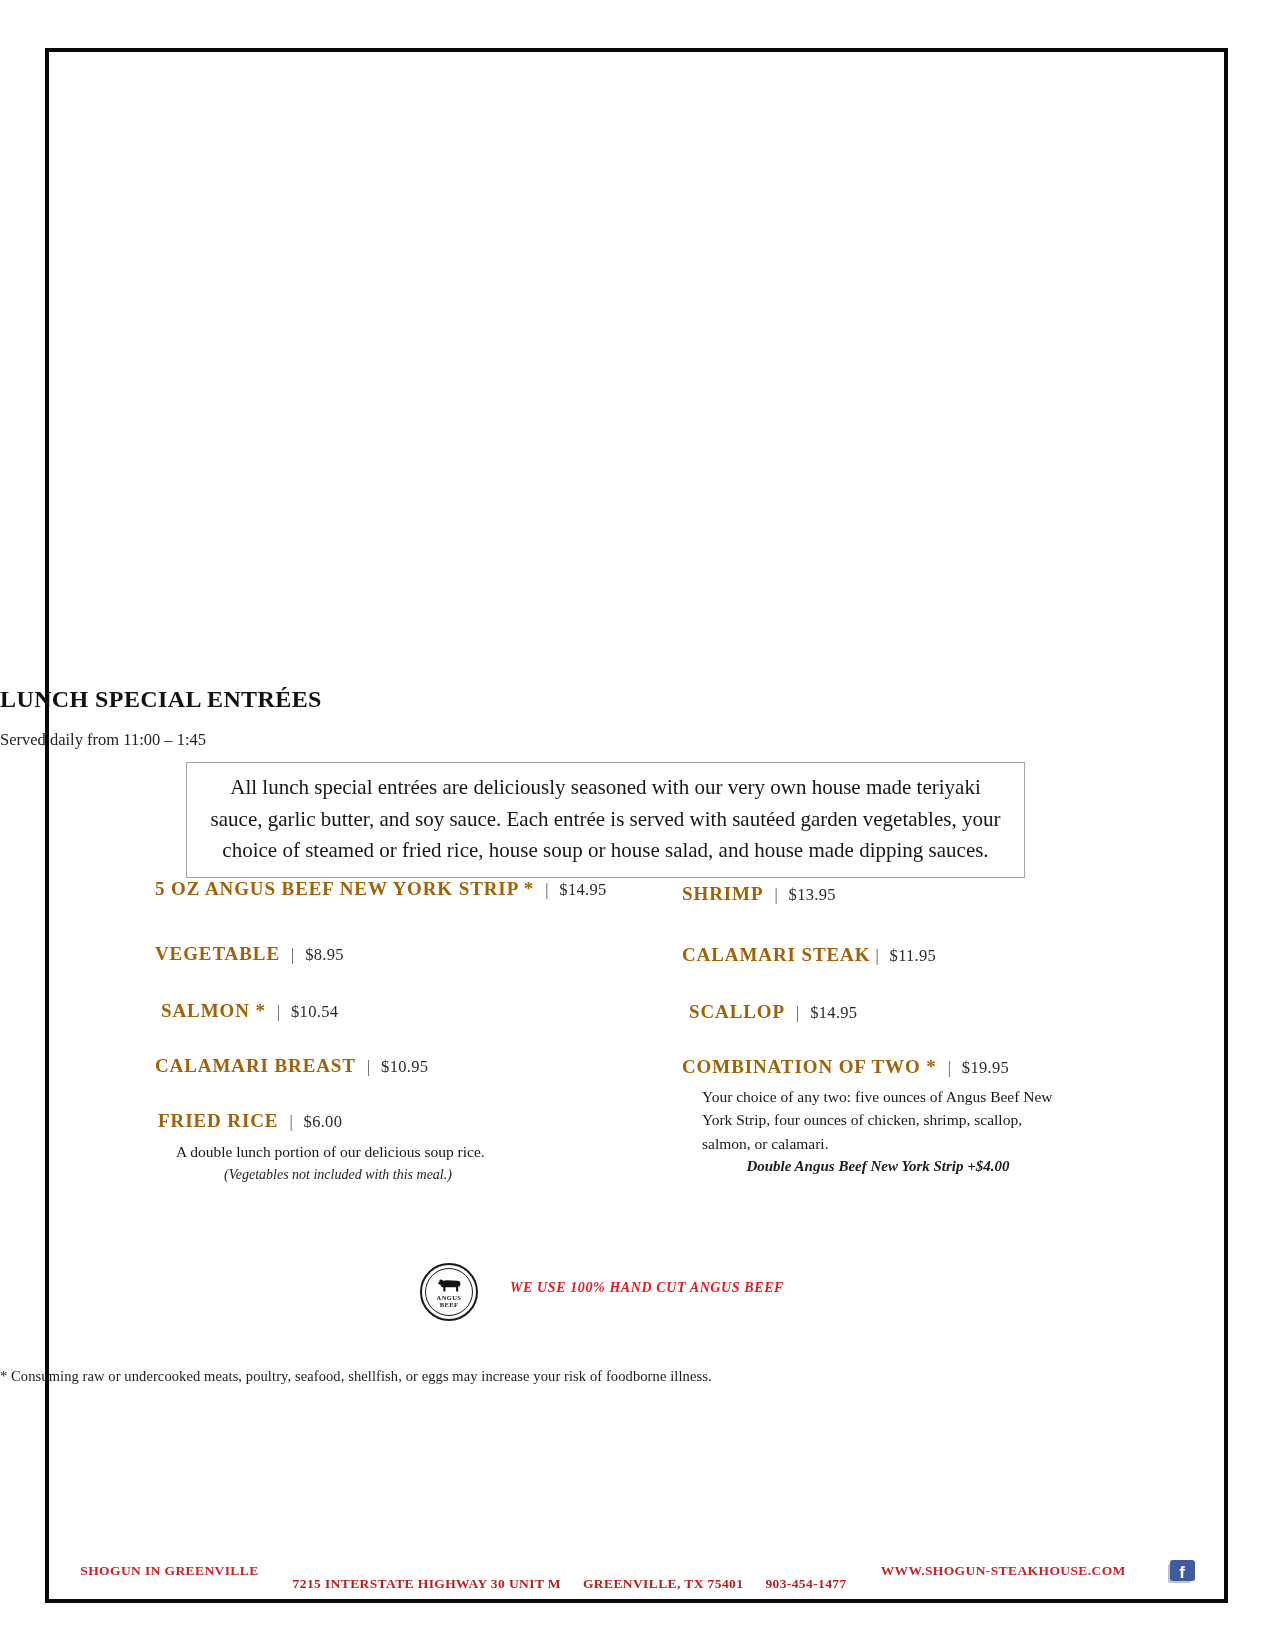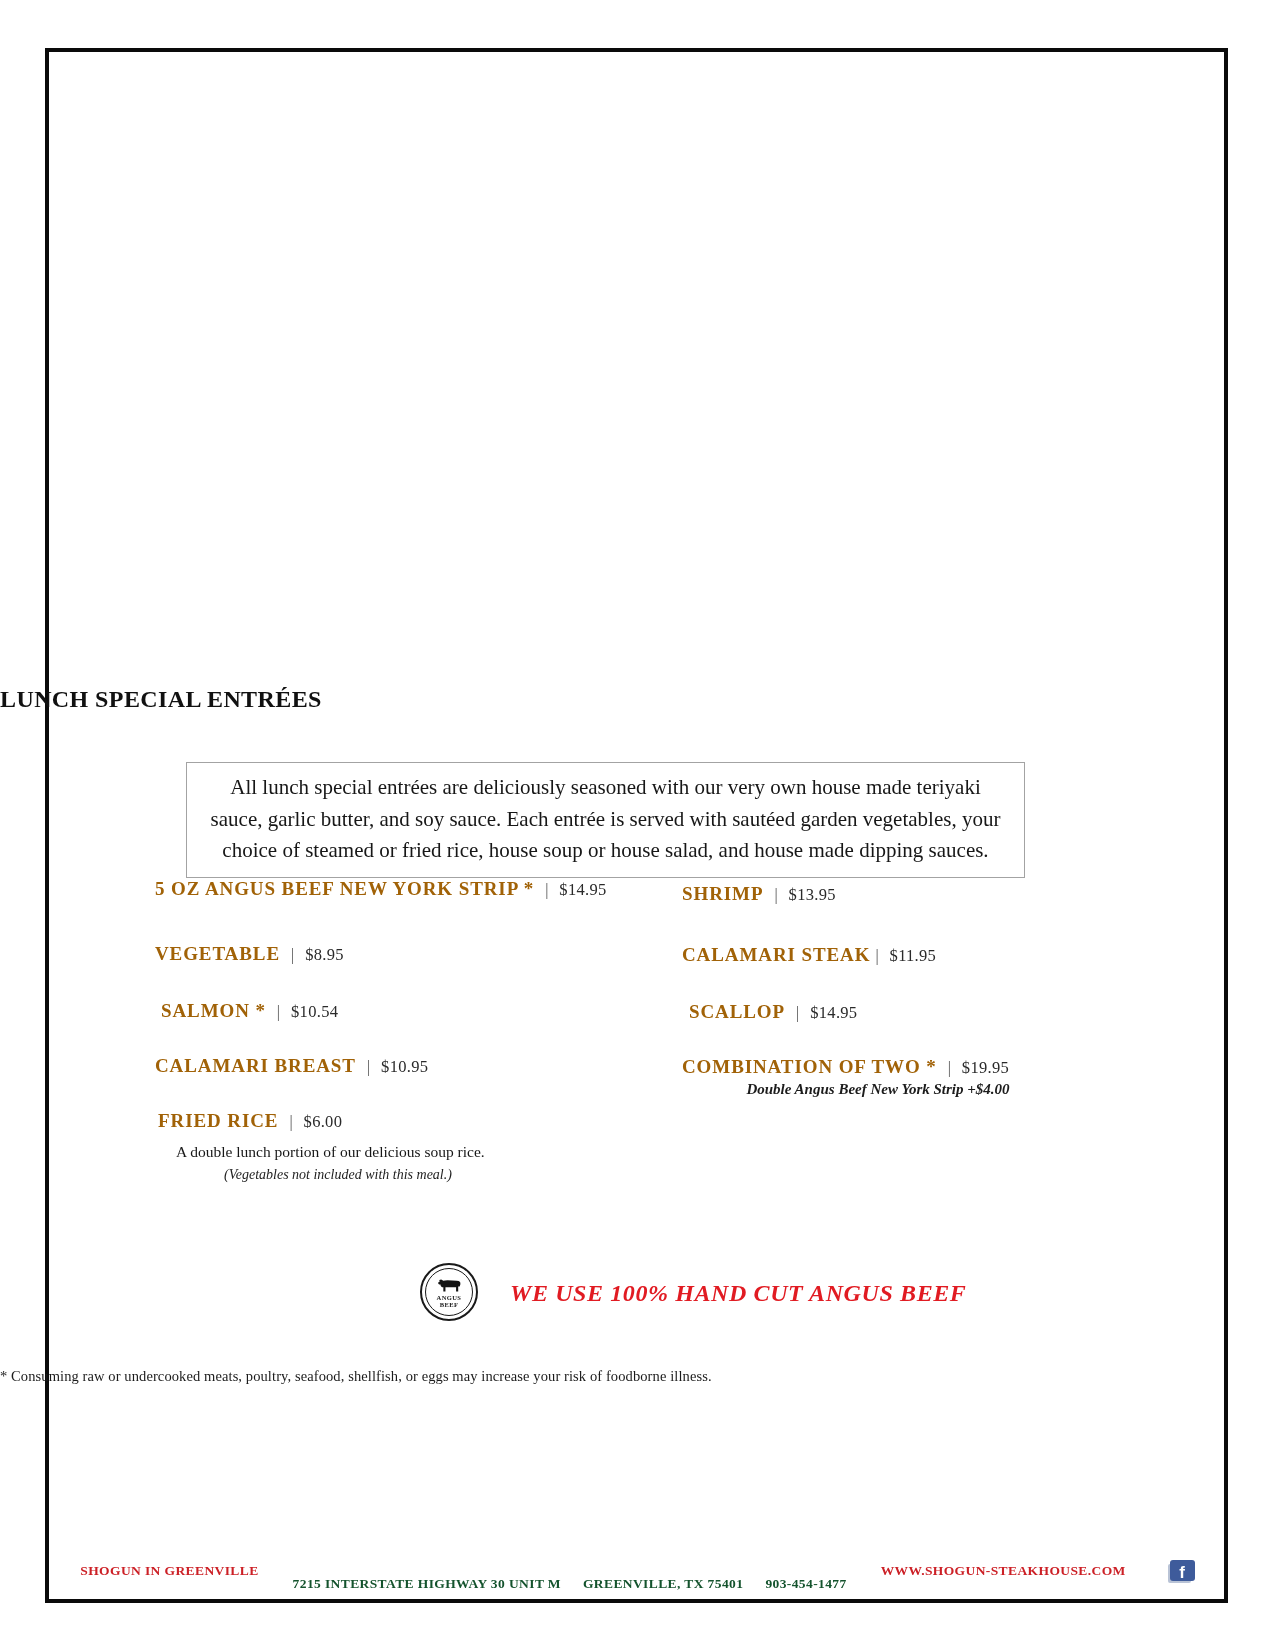--- a/index.html
+++ b/index.html
@@ -74,37 +74,37 @@
     display:flex;flex-direction:column;align-items:center;justify-content:center;
     padding-top:2px;
   }
   .angus-inner svg{display:block;width:30px;height:17px;}
   .angus-text{
     font-size:6.5px;font-weight:700;letter-spacing:0.4px;line-height:1.05;
     text-align:center;color:#1a1a1a;
   }
   .banner{
     left:510px;top:1280px;
-    font-size:24px;font-weight:700;font-style:italic;
+    font-size:14px;font-weight:700;font-style:italic;
     letter-spacing:0.6px;
     color:var(--banner-red);
   }
   .disclaimer{
     top:1368px;
     font-size:14.5px;color:#1b1b1b;letter-spacing:0.1px;
   }
   .footer{
     left:0;right:0;top:1549px;
     display:flex;justify-content:center;align-items:center;
     gap:0;
     font-size:13.5px;font-weight:700;letter-spacing:0.4px;
     white-space:nowrap;
   }
   .footer .red{color:var(--red);}
-  .footer .blk{color:#14532d;margin-top:27px;}
+  .footer .blk{color:#b91c1c;margin-top:27px;}
   .fgap-lg{margin-left:34px;}
   .fgap-md{margin-left:22px;}
   .fb{
     margin-left:44px;
     width:25px;height:21px;border-radius:3px;
     background:#3e5b9b;
     display:flex;align-items:flex-end;justify-content:center;
     box-shadow:-3px 3px 0 -1px #b9c3d6;
   }
   .fb span{
@@ -112,20 +112,21 @@
     font-weight:700;font-size:17px;color:#ffffff;line-height:0.95;
   }
 </style>
 </head>
 <body>
 
 <div class="page">
   <div class="frame"></div>
 
   <div class="abs centered title">LUNCH SPECIAL ENTRÉES</div>
+  <div class="abs centered subtitle">Served daily from  11:00 – 1:45</div>
 
   <div class="abs desc-box">
     <span>All lunch special entrées are deliciously seasoned with our very own house made teriyaki sauce, garlic butter, and soy sauce. Each entrée is served with sautéed garden vegetables, your choice of steamed or fried rice, house soup or house salad, and house made dipping sauces.</span>
   </div>
 
   <div class="abs menu-item" style="left:155px;top:878px;">
     <span class="item-name">5 OZ ANGUS BEEF NEW YORK STRIP *</span>
     <span class="sep">|</span>
     <span class="item-price">$14.95</span>
   </div>
@@ -175,20 +176,21 @@
     <span class="sep">|</span>
     <span class="item-price">$14.95</span>
   </div>
 
   <div class="abs comb-block" style="left:682px;top:1056px;">
     <div class="menu-item">
       <span class="item-name">COMBINATION OF TWO *</span>
       <span class="sep">|</span>
       <span class="item-price">$19.95</span>
     </div>
+    <div class="item-desc" style="margin:7px 0 0 20px;">Your choice of any two: five ounces of Angus Beef New York Strip, four ounces of chicken, shrimp, scallop, salmon, or calamari.</div>
     <div class="comb-note">Double Angus Beef New York Strip +$4.00</div>
   </div>
 
   <div class="abs angus-badge">
     <div class="angus-inner">
       <span>
         <svg viewBox="0 0 40 24" xmlns="http://www.w3.org/2000/svg">
           <path fill="#141414" d="M7 5 Q5 2 9 2 L12 4 Q14 3 18 3 L31 4 Q37 4 36 9 L35 12 L33 12 L33 19 L30 19 L30 13 L26 13 L15 13 L15 19 L12 19 L12 13 Q8 13 8 9 L6 9 Q4 8 5 6 Z"></path>
         </svg>
       </span>

